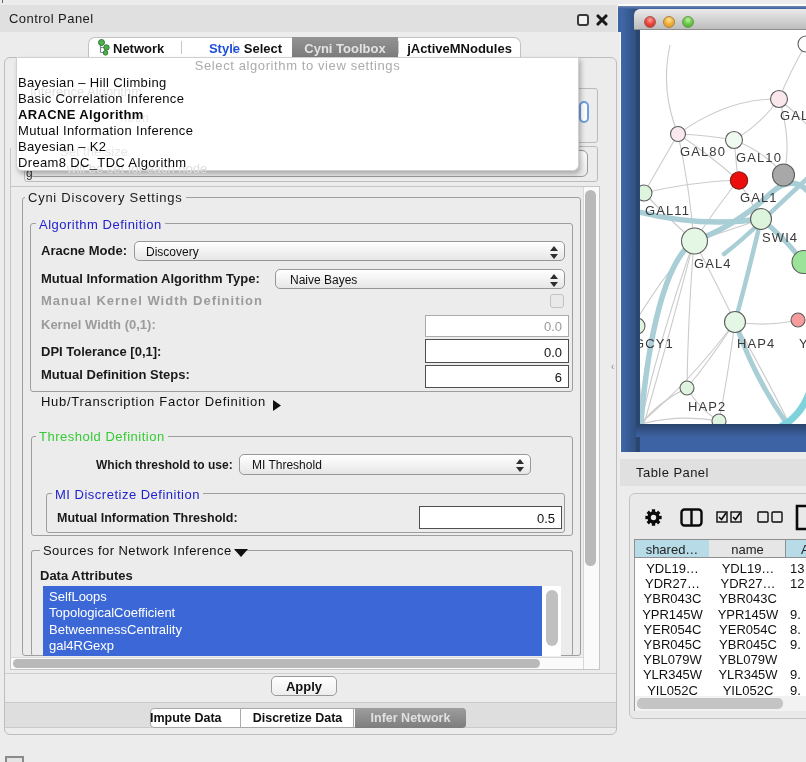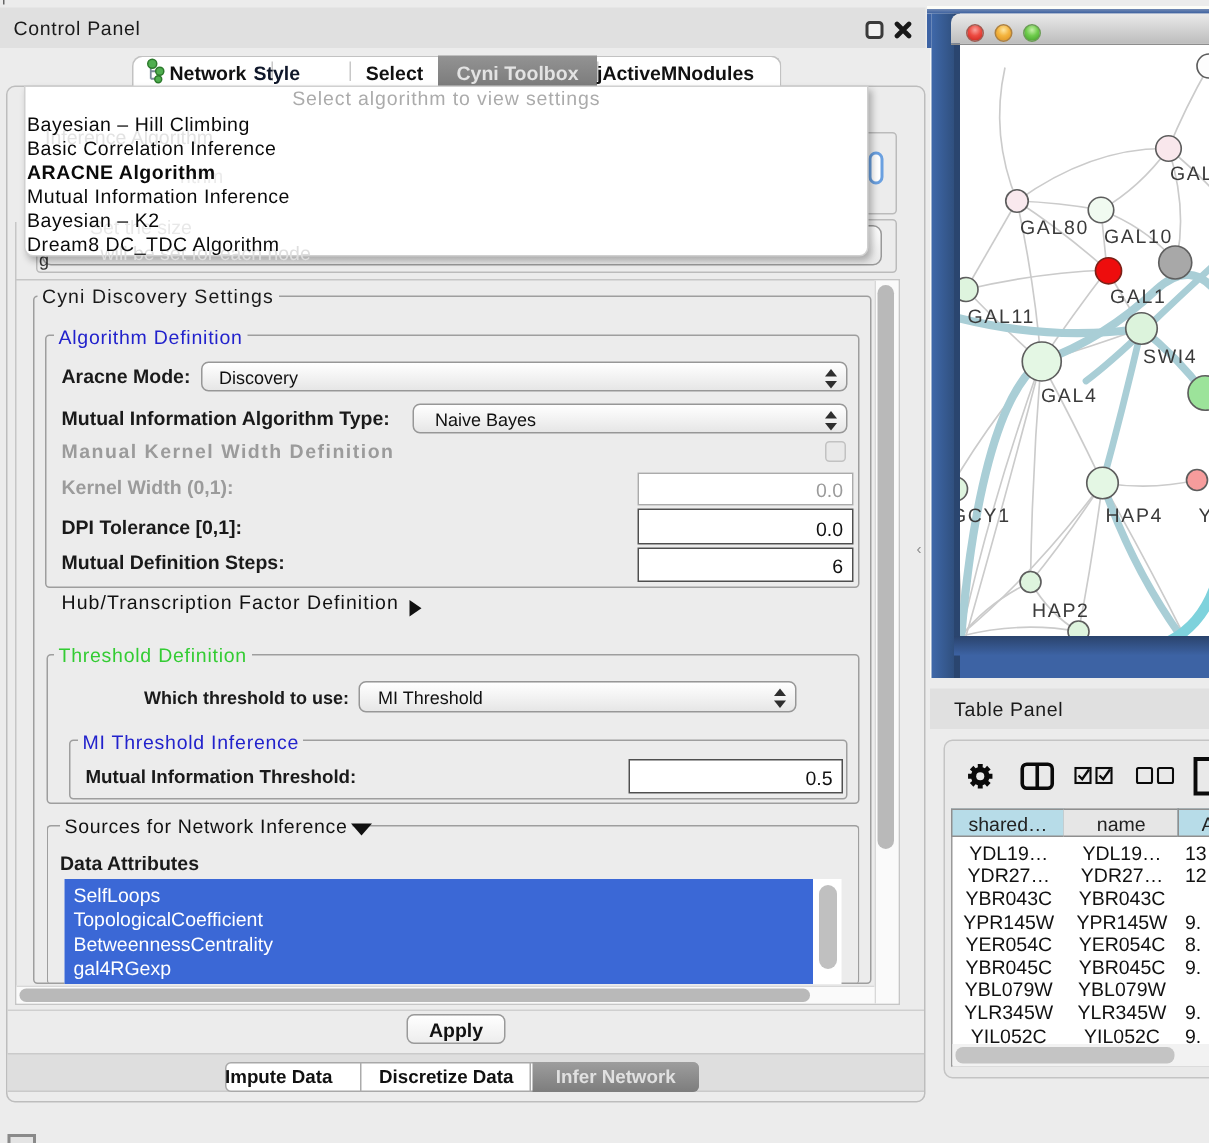--- a/index.html
+++ b/index.html
@@ -35,24 +35,24 @@
 <div class="abs" style="left:233px;top:41px;width:1px;height:13px;background:#c8c8c8;"></div>
 <div class="abs" style="left:292px;top:37px;width:106px;height:21px;background:linear-gradient(#939393,#7b7b7b);"></div>
 <div class="abs" style="left:398px;top:41px;width:1px;height:13px;background:#c8c8c8;"></div>
 <svg class="abs" style="left:96px;top:38px;" width="15" height="18" viewBox="0 0 15 18">
  <path d="M4.5 6 L4.5 14.5 M4.5 9.5 L9 9.5 M4.5 14.5 L8 14.5" stroke="#7a8a99" stroke-width="1.2" fill="none"></path>
  <circle cx="5.5" cy="4.5" r="3" fill="#4fae4f" stroke="#2c7a2c"></circle>
  <circle cx="10.5" cy="9.5" r="2.7" fill="#4fae4f" stroke="#2c7a2c"></circle>
  <circle cx="9.5" cy="14.8" r="2.3" fill="#4fae4f" stroke="#2c7a2c"></circle>
 </svg>
 <div class="abs b" style="left:113px;top:41px;font-size:13px;color:#111;">Network</div>
-<div class="abs b" style="left:169px;top:41px;width:52px;text-align:left;font-size:13px;color:#0f172a;">Style</div>
+<div class="abs b" style="left:188px;top:41px;width:52px;text-align:right;font-size:13px;color:#1d4ed8;">Style</div>
 <div class="abs b" style="left:233px;top:41px;width:60px;text-align:center;font-size:13px;color:#111;">Select</div>
 <div class="abs b" style="left:292px;top:41px;width:106px;text-align:center;font-size:13px;color:#e3e3e3;">Cyni Toolbox</div>
-<div class="abs b" style="left:398px;top:41px;width:123px;text-align:left;font-size:13px;color:#111;">jActiveMNodules</div>
+<div class="abs b" style="left:398px;top:41px;width:123px;text-align:center;font-size:13px;color:#111;">jActiveMNodules</div>
 
 <div class="abs" style="left:24px;top:88px;width:574px;height:55px;border:1px solid #bbb;border-radius:3px;"></div>
 <div class="abs" style="left:579px;top:101px;width:10px;height:22px;border:2px solid #6aa0e0;border-radius:5px;background:#fff;"></div>
 <div class="abs" style="left:24px;top:146px;width:574px;height:36px;border:1px solid #bbb;border-radius:3px;"></div>
 <div class="abs" style="left:28px;top:150px;width:560px;height:27px;border:1px solid #999;border-radius:6px;background:linear-gradient(#fdfdfd,#e8e8e8);"></div>
 <div class="abs" style="left:26px;top:166px;font-size:12px;color:#333;">g</div>
 
 <div class="abs" style="left:16px;top:57px;width:563px;height:114px;background:#fff;border:1px solid #d0d0d0;border-radius:0 0 6px 6px;box-shadow:2px 3px 5px rgba(0,0,0,0.28);"></div>
 <div class="abs" style="left:30px;top:84px;font-size:13px;color:#e2e2e2;">Inference Algorithm</div>
 <div class="abs" style="left:120px;top:110px;font-size:13px;color:#ebebeb;">rithm</div>
@@ -112,21 +112,21 @@
 <div class="grplbl" style="left:36px;top:429px;color:#33cc33;">Threshold Definition</div>
 
 <div class="lbl abs" style="left:96px;top:458px;font-size:12px;">Which threshold to use:</div>
 <div class="combo" style="left:239px;top:454px;width:292px;height:21px;">
     <span style="position:absolute;left:12px;top:3px;">MI Threshold</span>
     <i class="up"></i>
     <i class="dn"></i>
   </div>
 
 <div class="grp" style="left:46px;top:493px;width:519px;height:40px;"></div>
-<div class="grplbl" style="left:52px;top:487px;color:#2222cc;">MI Threshold Inference</div>
+<div class="grplbl" style="left:52px;top:487px;color:#2222cc;">MI Discretize Definition</div>
 
 <div class="lbl abs" style="left:57px;top:511px;font-size:12.5px;">Mutual Information Threshold:</div>
 <div class="fld" style="left:419px;top:506px;width:143px;height:23px;padding-top:4px;">0.5</div>
 
 <div class="grp" style="left:31px;top:550px;width:542px;height:106px;border-bottom:none;"></div>
 <div class="abs" style="left:40px;top:543px;background:#ececec;padding:0 3px;font-size:13px;letter-spacing:0.45px;color:#111;">Sources for Network Inference</div>
 <svg class="abs" style="left:233px;top:548px;" width="16" height="10">
     <path d="M1 1 L15 1 L8 9 Z" fill="#111"></path>
   </svg>
 <div class="lbl abs" style="left:40px;top:568px;">Data Attributes</div>

